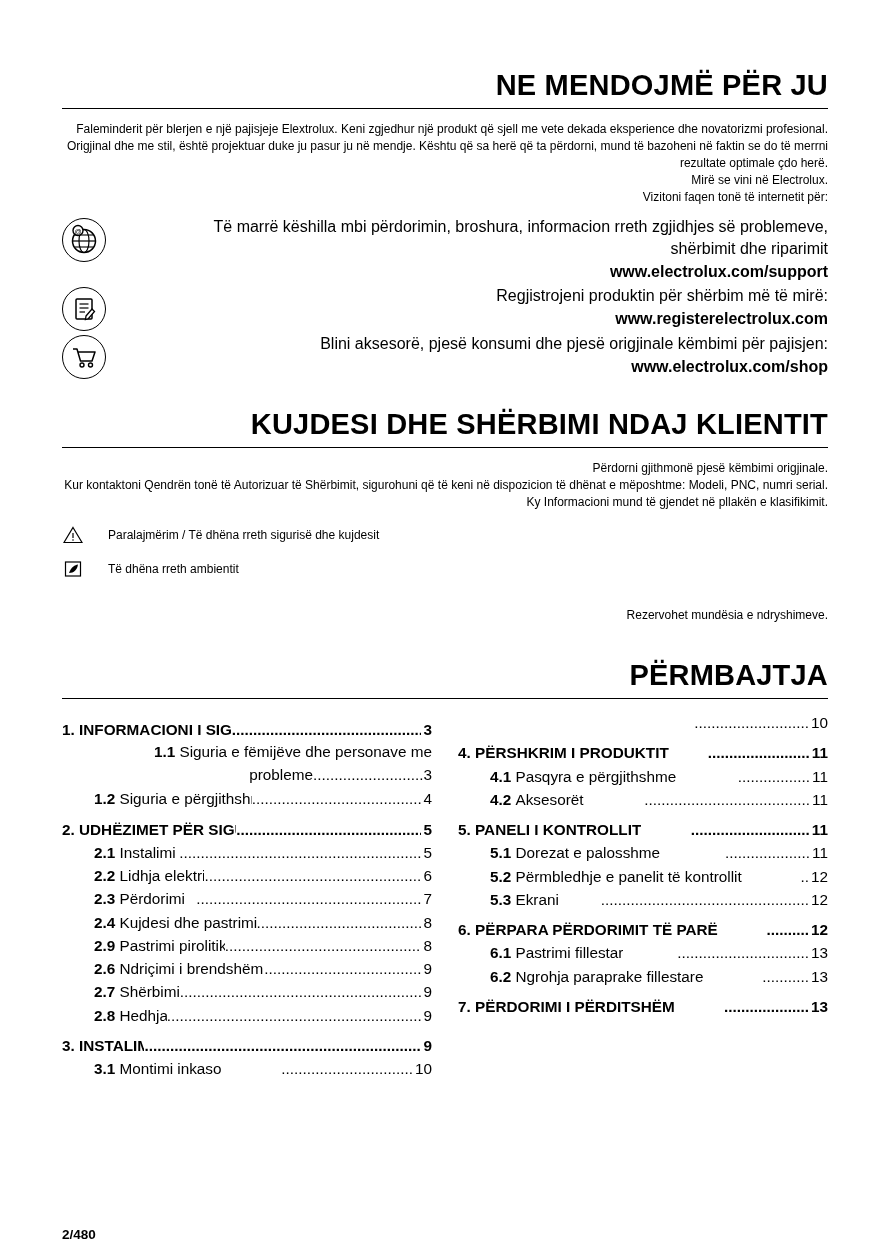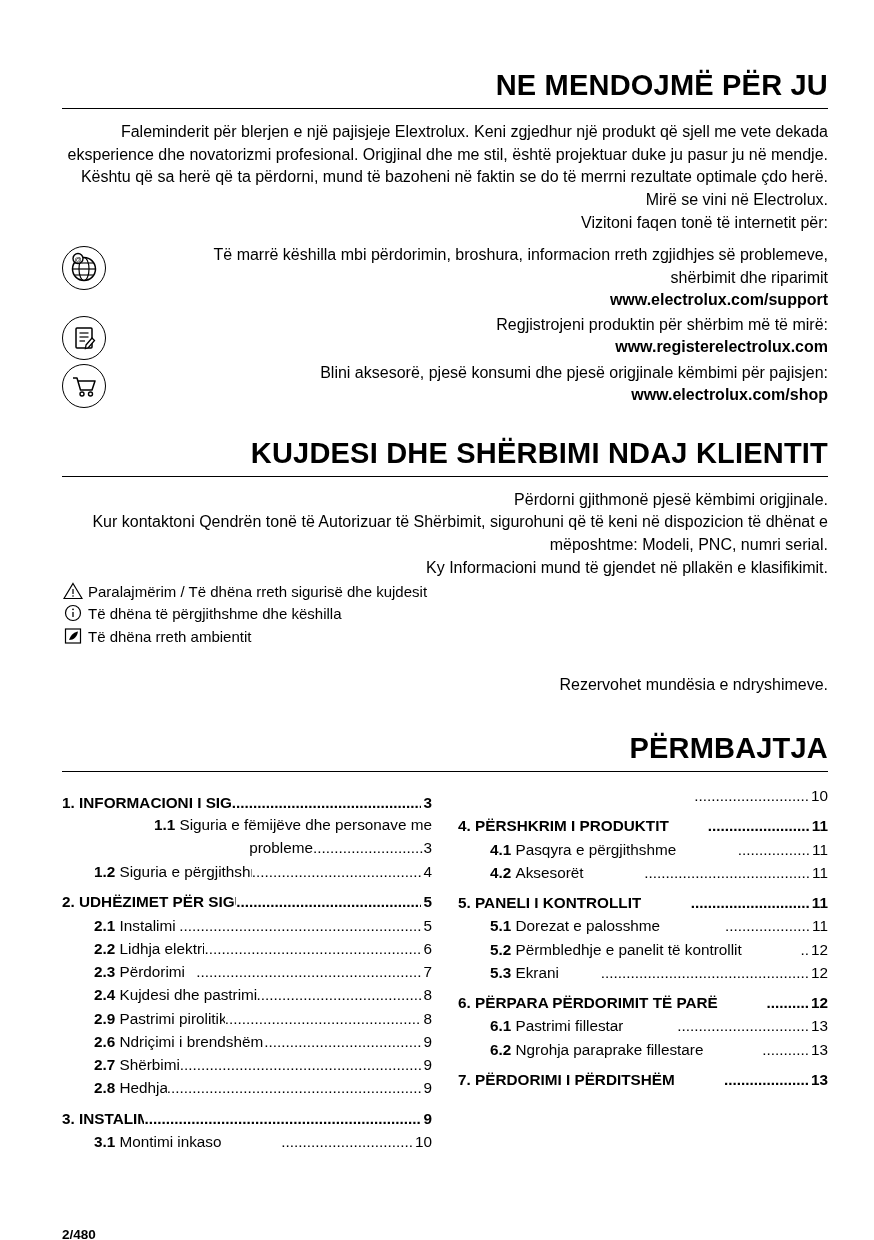--- a/index.html
+++ b/index.html
@@ -36,21 +36,21 @@
     letter-spacing: 0.2px;
     margin: 0 0 6px 0;
     line-height: 1.1;
   }
   .rule {
     border: 0;
     border-top: 1.6px solid #000;
     margin: 4px 0 12px 0;
   }
   p.body-text {
-    font-size: 16px;
+    font-size: 12px;
     line-height: 1.42;
     margin: 0 0 0 0;
   }
   .para-block p {
     margin: 0;
   }
 
   
   .icon-rows {
     margin-top: 10px;
@@ -85,23 +85,23 @@
     justify-content: center;
   }
 
   
   .care-list {
     margin-top: 2px;
   }
   .note-row {
     display: flex;
     align-items: center;
-    gap: 4px;
-    margin-top: 3px;
-    font-size: 15px;
+    gap: 24px;
+    margin-top: 15px;
+    font-size: 12px;
   }
   .note-row .glyph {
     width: 22px;
     flex: 0 0 22px;
     display: flex;
     justify-content: center;
     align-items: center;
   }
   .spacer-28 { height: 28px; }
   .spacer-36 { height: 36px; }
@@ -253,30 +253,20 @@
       <span class="glyph">
         <svg width="20" height="18" viewBox="0 0 20 18" aria-hidden="true">
           <path d="M10 1.5 L19 16.5 H1 Z" fill="none" stroke="#000" stroke-width="1.2"></path>
           <line x1="10" y1="7" x2="10" y2="12" stroke="#000" stroke-width="1.2"></line>
           <circle cx="10" cy="14" r="0.8" fill="#000"></circle>
         </svg>
       </span>
       <span>Paralajmërim / Të dhëna rreth sigurisë dhe kujdesit</span>
     </div>
 
-    <div class="note-row">
-      <span class="glyph">
-        <svg width="20" height="20" viewBox="0 0 20 20" aria-hidden="true">
-          <circle cx="10" cy="10" r="7.5" fill="none" stroke="#000" stroke-width="1.2"></circle>
-          <line x1="10" y1="9" x2="10" y2="14" stroke="#000" stroke-width="1.3"></line>
-          <circle cx="10" cy="6.3" r="0.9" fill="#000"></circle>
-        </svg>
-      </span>
-      <span>Të dhëna të përgjithshme dhe këshilla</span>
-    </div>
 
     <div class="note-row">
       <span class="glyph">
         <svg width="20" height="20" viewBox="0 0 20 20" aria-hidden="true">
           <rect x="2.5" y="3" width="15" height="14" fill="none" stroke="#000" stroke-width="1.2"></rect>
           <path d="M6 14 C8 8 12 6 15 5.5 C14 11 11 14 6 14 Z" fill="#000"></path>
         </svg>
       </span>
       <span>Të dhëna rreth ambientit</span>
     </div>

